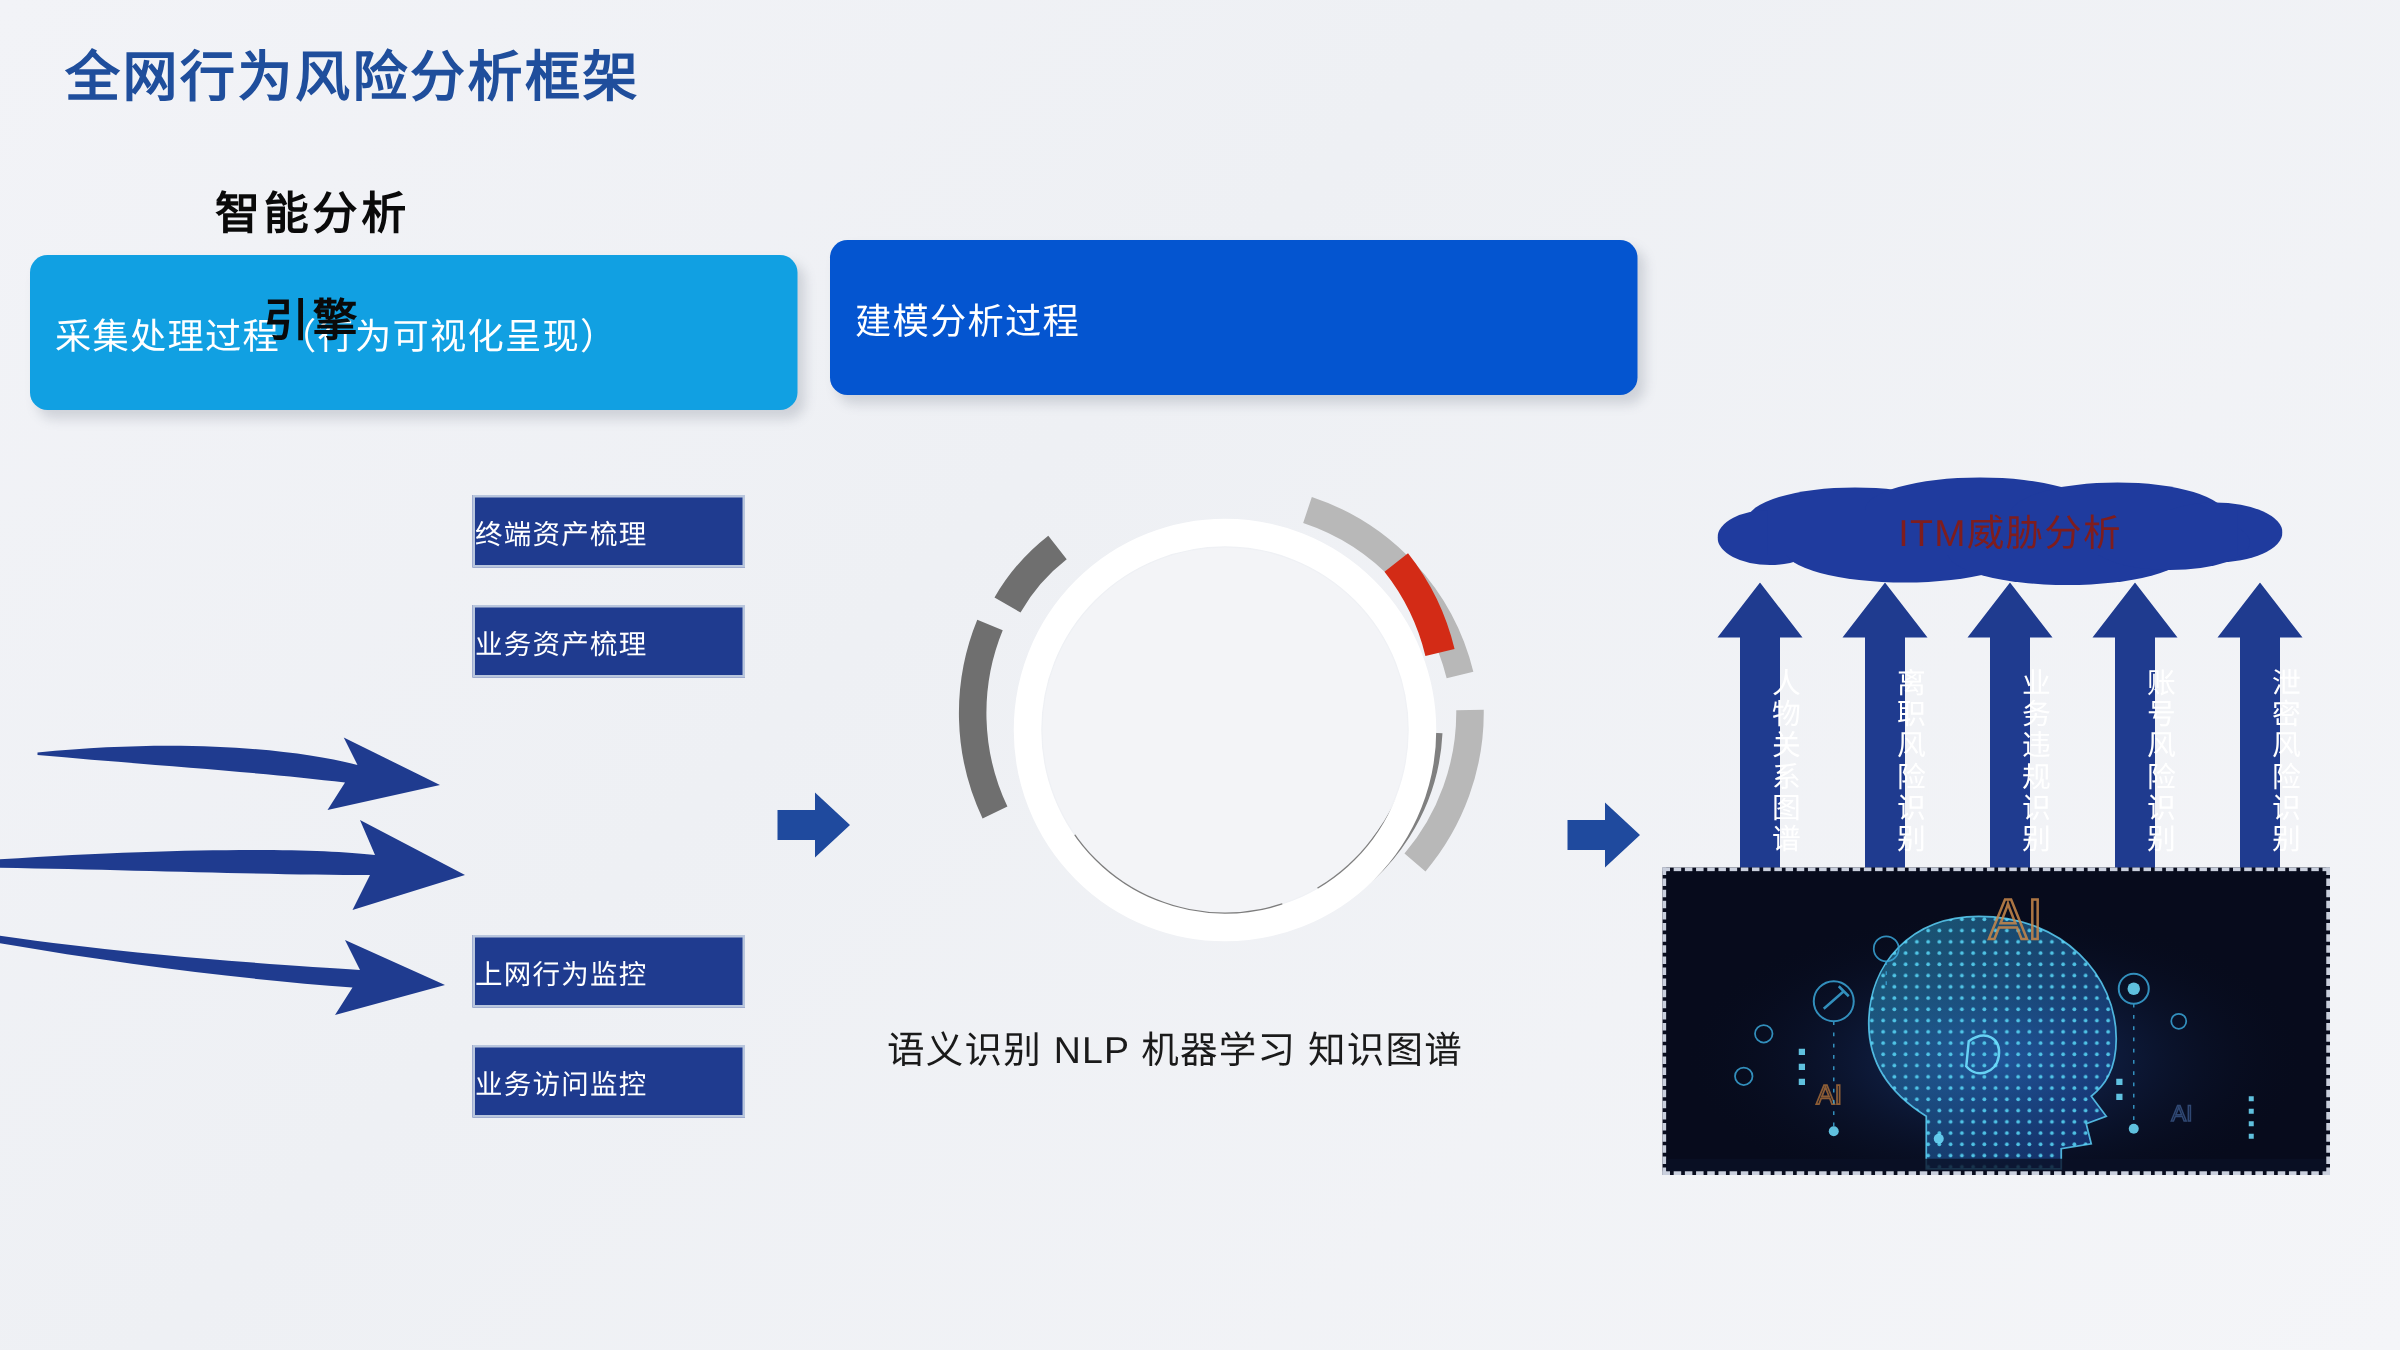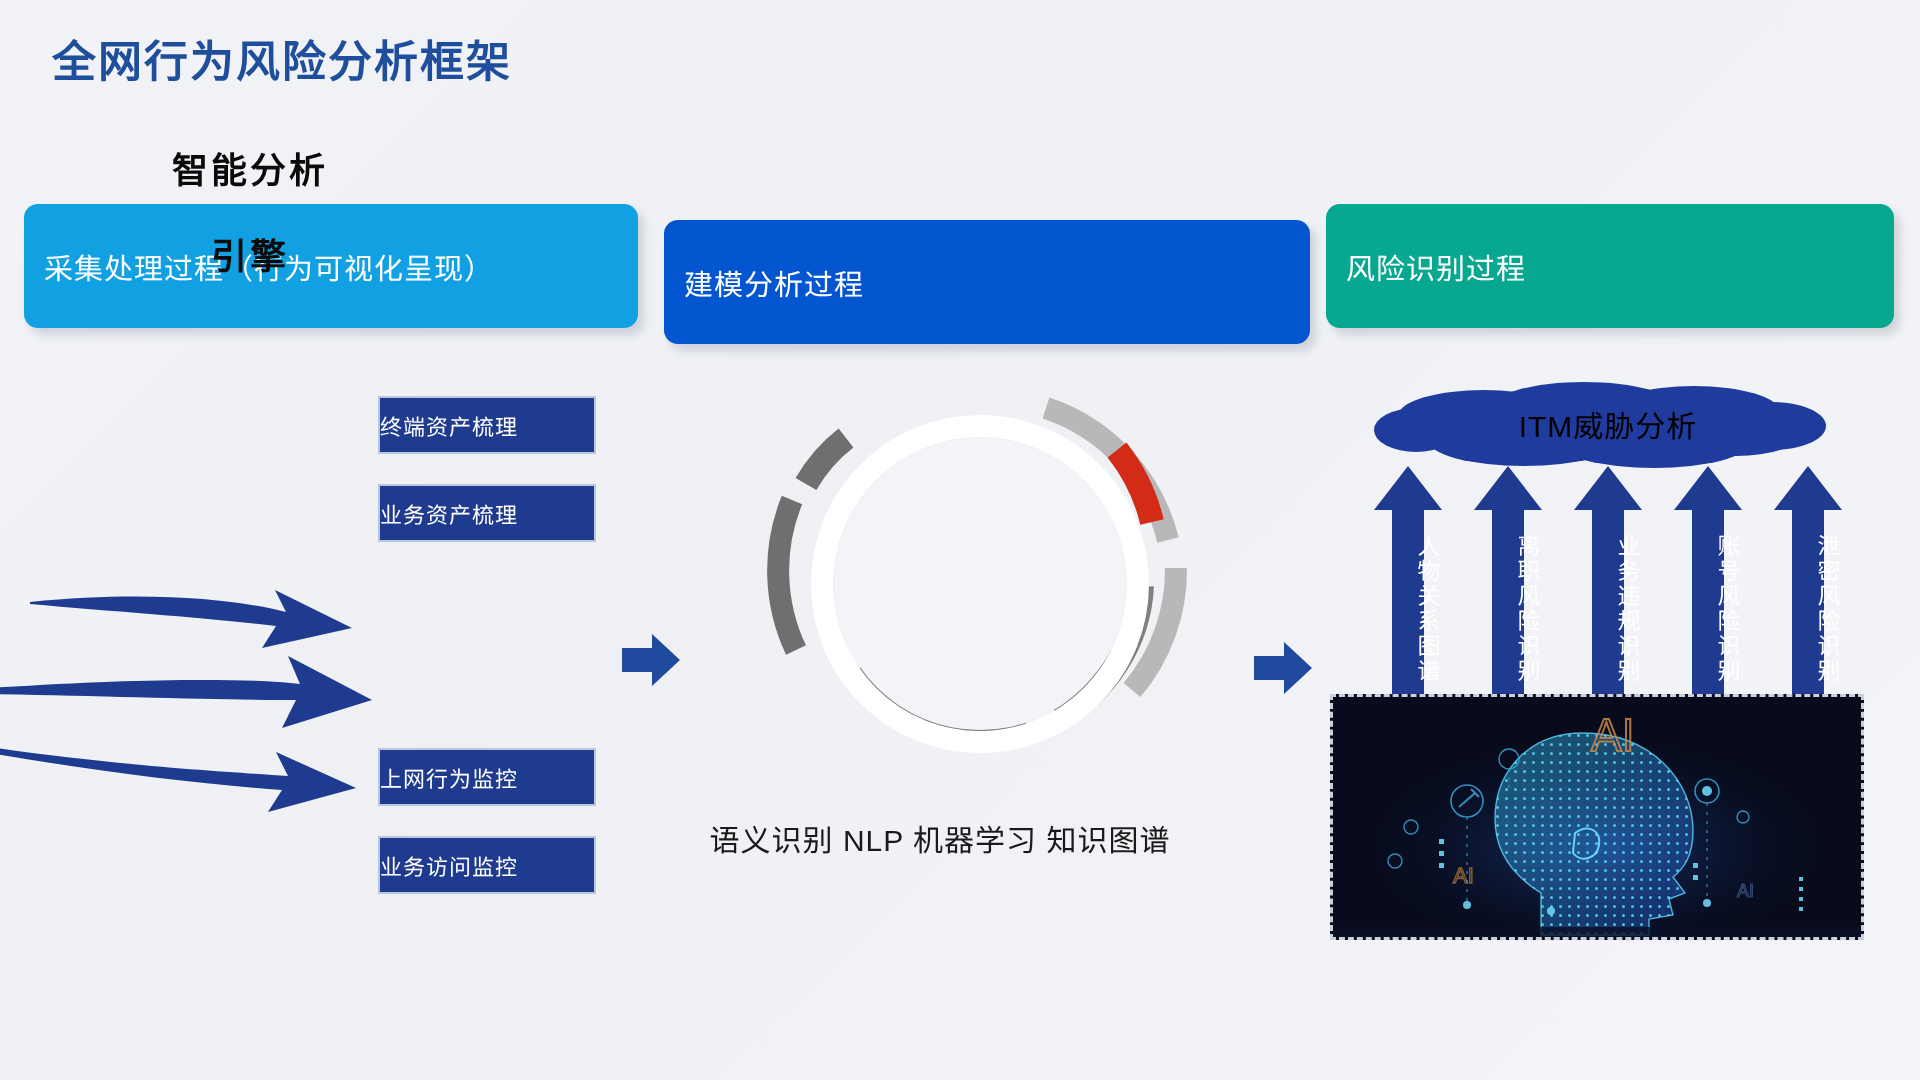--- a/index.html
+++ b/index.html
@@ -49,21 +49,21 @@
   }
   .banner-collect {
     left: 24px;
     top: 204px;
     width: 614px;
     height: 124px;
     background: #11A0E2;
   }
   .banner-model {
     left: 664px;
-    top: 220px;
+    top: 192px;
     width: 646px;
     height: 124px;
     background: #0455D0;
   }
   .banner-risk {
     left: 1326px;
     top: 204px;
     width: 568px;
     height: 124px;
     background: #08A890;
@@ -149,21 +149,21 @@
   }
   .cloud-text {
     position: absolute;
     left: 0;
     top: 0;
     width: 452px;
     height: 92px;
     display: flex;
     align-items: center;
     justify-content: center;
-    color: #000000;
+    color: #7f1d1d;
     font-size: 30px;
     letter-spacing: 1px;
     pointer-events: none;
     padding-left: 16px;
     box-sizing: border-box;
   }
 
   
   .varrow {
     position: absolute;
@@ -206,23 +206,20 @@
 
 <div class="slide">
 
   <div class="page-title">全网行为风险分析框架</div>
 
   <div class="banner banner-collect">
     <span>采集处理过程（行为可视化呈现）</span>
   </div>
   <div class="banner banner-model">
     <span>建模分析过程</span>
-  </div>
-  <div class="banner banner-risk">
-    <span>风险识别过程</span>
   </div>
 
   <svg class="left-arrows" viewBox="0 0 400 260">
     <path d="M30 42 C 150 30, 240 40, 286 52 L 275 30 L 352 68 L 262 88 L 276 66 C 210 58, 120 52, 30 44 Z" fill="#1F3B8F"></path>
     <path d="M-10 128 C 140 118, 250 118, 300 124 L 288 96 L 372 140 L 282 168 L 296 140 C 220 140, 110 136, -10 134 Z" fill="#1F3B8F"></path>
     <path d="M-4 188 C 120 206, 230 212, 288 216 L 276 192 L 356 228 L 268 252 L 282 230 C 200 224, 100 212, -4 194 Z" fill="#1F3B8F"></path>
   </svg>
 
   <div class="src-box" style="top:396px">
     <span>终端资产梳理</span>

